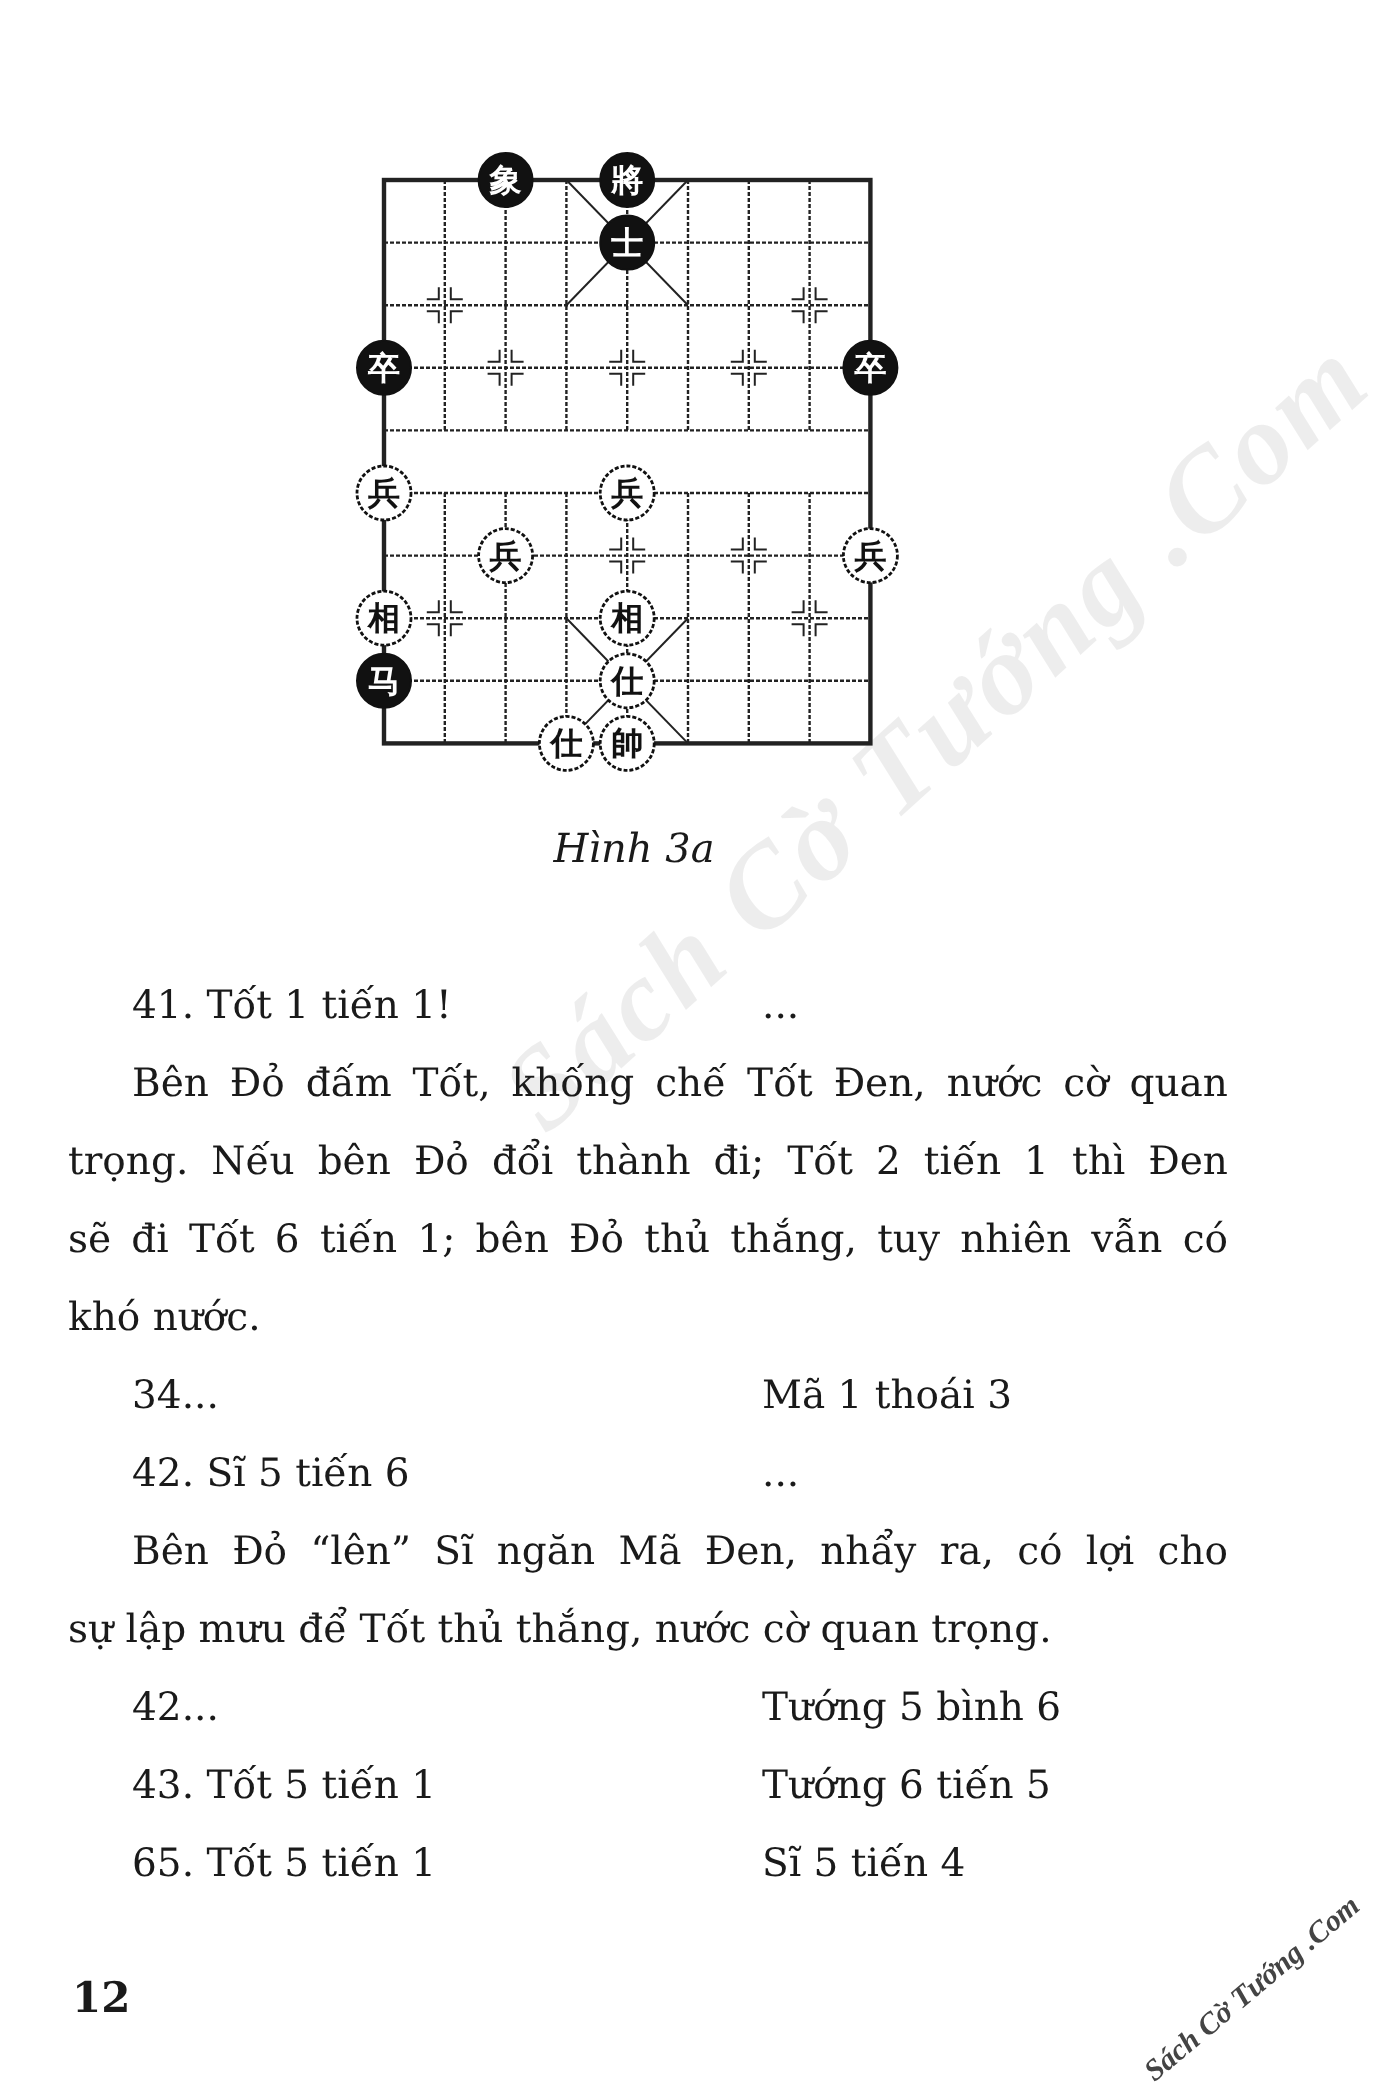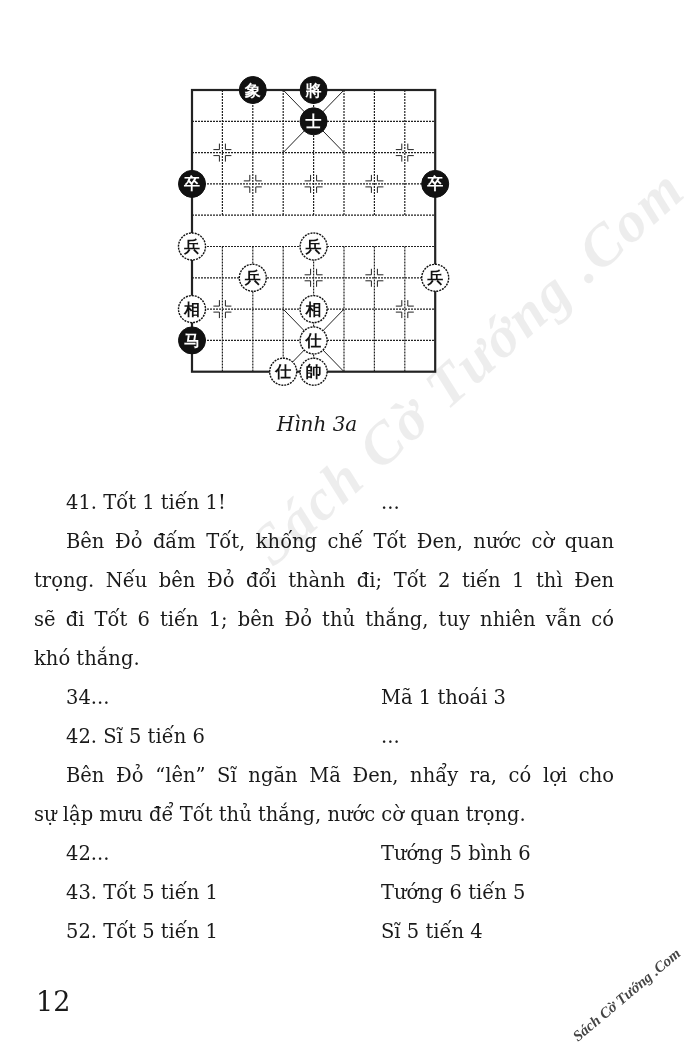--- a/index.html
+++ b/index.html
@@ -25,21 +25,21 @@
   .caption {
     position:absolute; left:0; width:624px; top:412px; text-align:center;
     font-style:italic; font-size:20px; padding-left:10px; box-sizing:border-box;
   }
   .text { position:absolute; left:34px; width:580px; font-size:19.5px; line-height:39px; }
   .line { height:39px; white-space:nowrap; position:relative; }
   .indent { padding-left:32px; }
   .move-left { position:absolute; left:66px; }
   .move-right { position:absolute; left:347px; }
   .justify { text-align:justify; text-align-last:justify; }
-  .pageno { position:absolute; left:36px; top:986px; font-size:27px; }
+  .pageno { position:absolute; left:36px; top:986px; font-size:21px;font-weight:bold; }
 </style>
 </head>
 <body>
 
 <div class="watermark-big">Sách Cờ Tướng .Com</div>
 
 <svg id="board" viewBox="0 0 280 315" xmlns="http://www.w3.org/2000/svg">
     <rect x="17" y="15" width="243.2" height="281.7" fill="none" stroke="#222" stroke-width="2.2"></rect>
     <line x1="17" y1="46.3" x2="260.2" y2="46.3" stroke="#222" stroke-width="1.2" stroke-dasharray="2 1"></line>
     <line x1="17" y1="77.6" x2="260.2" y2="77.6" stroke="#222" stroke-width="1.2" stroke-dasharray="2 1"></line>
@@ -172,39 +172,39 @@
 <div class="caption">Hình 3a</div>
 
 <div class="text" style="top:483px;">
   <div class="line">
     <span class="move-left" style="left:32px">41. Tốt 1 tiến 1!</span>
     <span class="move-right">...</span>
   </div>
   <div class="line indent justify">Bên Đỏ đấm Tốt, khống chế Tốt Đen, nước cờ quan</div>
   <div class="line justify">trọng. Nếu bên Đỏ đổi thành đi; Tốt 2 tiến 1 thì Đen</div>
   <div class="line justify">sẽ đi Tốt 6 tiến 1; bên Đỏ thủ thắng, tuy nhiên vẫn có</div>
-  <div class="line">khó thắng.</div>
+  <div class="line">khó nước.</div>
   <div class="line">
     <span class="move-left" style="left:32px">34...</span>
     <span class="move-right">Mã 1 thoái 3</span>
   </div>
   <div class="line">
     <span class="move-left" style="left:32px">42. Sĩ 5 tiến 6</span>
     <span class="move-right">...</span>
   </div>
   <div class="line indent justify">Bên Đỏ “lên” Sĩ ngăn Mã Đen, nhẩy ra, có lợi cho</div>
   <div class="line">sự lập mưu để Tốt thủ thắng, nước cờ quan trọng.</div>
   <div class="line">
     <span class="move-left" style="left:32px">42...</span>
     <span class="move-right">Tướng 5 bình 6</span>
   </div>
   <div class="line">
     <span class="move-left" style="left:32px">43. Tốt 5 tiến 1</span>
     <span class="move-right">Tướng 6 tiến 5</span>
   </div>
   <div class="line">
-    <span class="move-left" style="left:32px">52. Tốt 5 tiến 1</span>
+    <span class="move-left" style="left:32px">65. Tốt 5 tiến 1</span>
     <span class="move-right">Sĩ 5 tiến 4</span>
   </div>
 </div>
 
 <div class="pageno">12</div>
 <div class="watermark-small">Sách Cờ Tướng .Com</div>
 
 </body></html>

